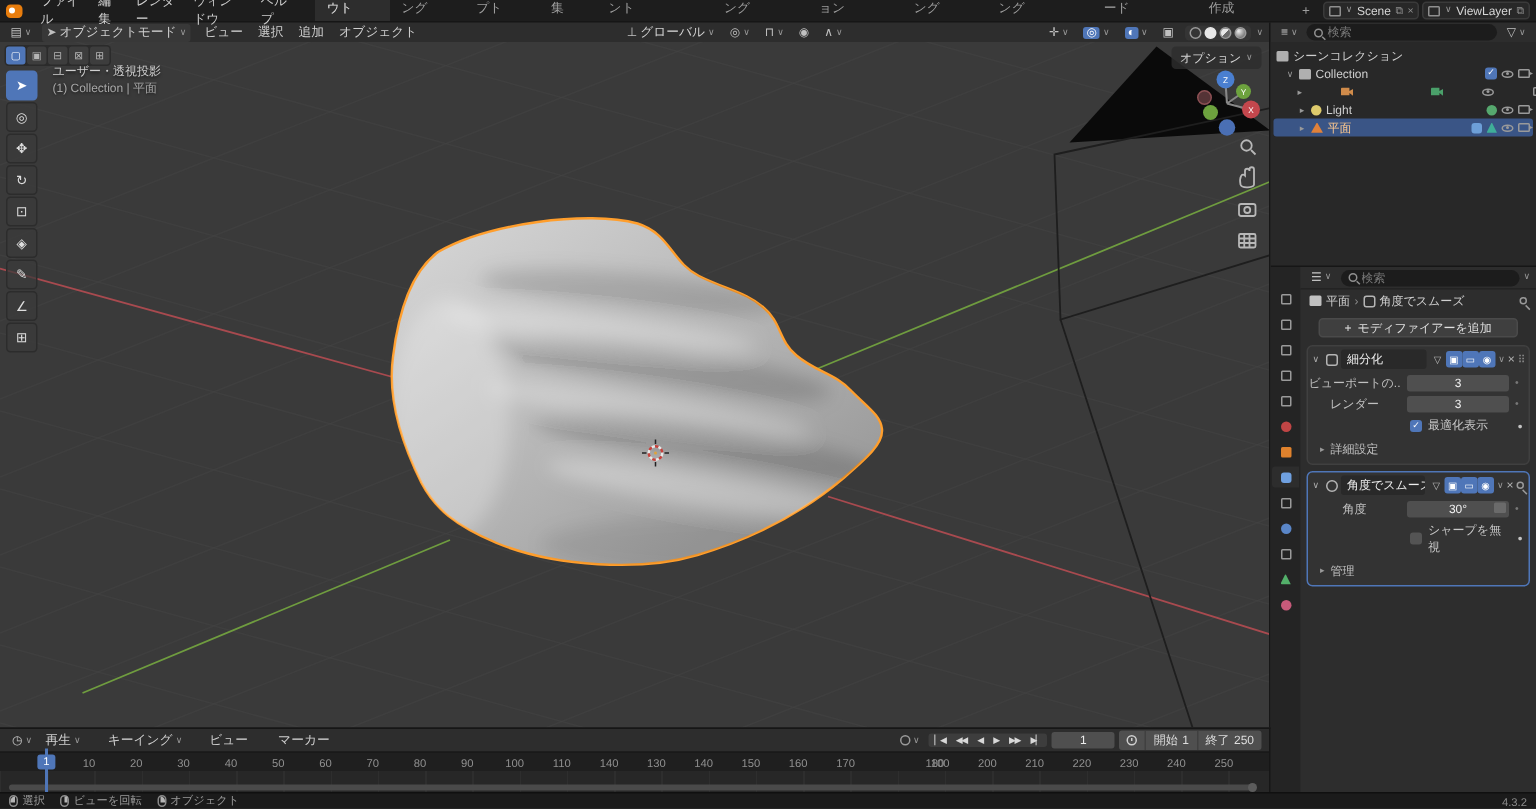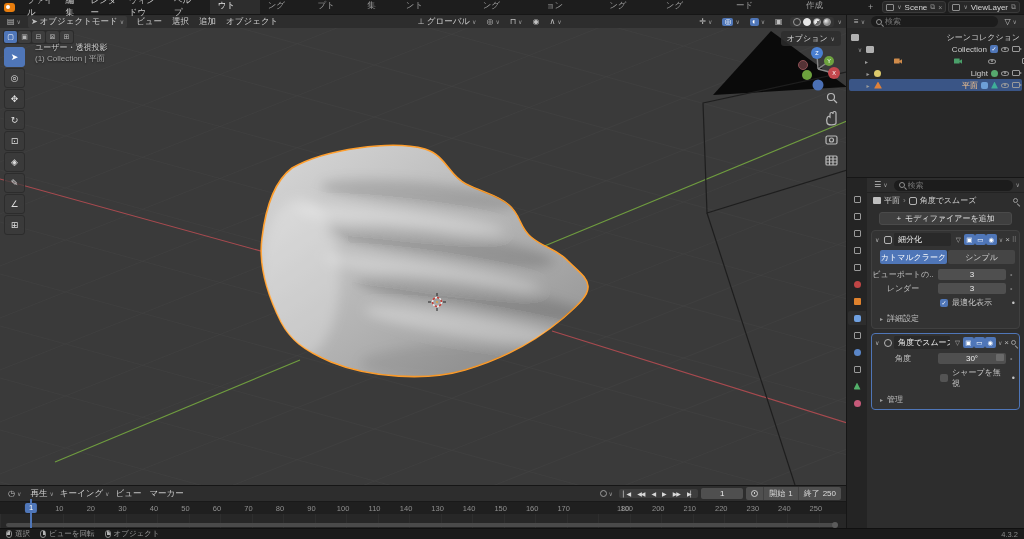--- a/index.html
+++ b/index.html
@@ -81,21 +81,21 @@
   .oic{width:8px;height:7px;flex:none;border:1px solid #b0b0b0;border-radius:1px;}
   .oic.collection{background:#b0b0b0;}
   .oic.camera{border:0;background:#d08b4a;clip-path:polygon(0 15%,70% 15%,70% 45%,100% 25%,100% 90%,70% 65%,70% 85%,0 85%);}
   .oic.light{border:0;background:#ddca6c;border-radius:50%;width:7px;height:7px;}
   .oic.mesh{border:0;background:#e0813a;clip-path:polygon(50% 0,100% 100%,0 100%);}
   .badge{width:8px;height:7px;border-radius:1px;flex:none;}
   .badge.camdata{background:#4aa06a;clip-path:polygon(0 15%,70% 15%,70% 45%,100% 25%,100% 90%,70% 65%,70% 85%,0 85%);}
   .badge.lightdata{background:#56a86e;border-radius:50%;width:7px;}
   .badge.wrench{background:#6d9fd8;border-radius:2px;width:7px;}
   .badge.nodes{background:#3fae98;clip-path:polygon(50% 0,100% 100%,0 100%);width:7px;}
-  .orow .name{flex:1;min-width:0;white-space:nowrap;overflow:hidden;text-align:right;}
+  .orow .name{flex:1;min-width:0;white-space:nowrap;overflow:hidden;}
   .orow[data-selected="true"] .name{color:#ffc98f;}
   .eye{width:8px;height:5px;border:1px solid #9a9a9a;border-radius:50%;position:relative;flex:none;}
   .eye:after{content:"";position:absolute;left:2.2px;top:0.8px;width:2px;height:2px;border-radius:50%;background:#9a9a9a;}
   .camico{width:8px;height:6px;border:1px solid #9a9a9a;border-radius:1px;position:relative;flex:none;}
   .camico:after{content:"";position:absolute;right:-2.5px;top:1px;border-left:2.5px solid #9a9a9a;border-top:1.5px solid transparent;border-bottom:1.5px solid transparent;}
   .chk{width:8px;height:8px;border-radius:2px;background:#4f76b8;color:#fff;font-size:6px;line-height:8px;text-align:center;flex:none;}
   
   .props{flex:1;display:flex;min-height:0;}
   .ptabs{width:20px;background:#242424;padding-top:14px;display:flex;flex-direction:column;gap:3px;align-items:center;}
   .ptab{width:18px;height:14px;display:flex;align-items:center;justify-content:center;border-radius:2px 0 0 2px;}
@@ -426,21 +426,21 @@
         <span class="caret" data-name="chevron-down-icon">∨</span>
       </div>
     </div>
 
     <div class="timeline" data-name="timeline-editor">
       <div class="tlh" data-name="timeline-header">
         <span class="hbtn" data-name="timeline-editor-type-button">
             <span class="hicon" data-name="clock-editor-icon">◷</span>
             <span class="caret" data-name="chevron-down-icon">∨</span>
           </span>
-        <div class="row" data-name="timeline-menus" style="gap:0;">
+        <div class="row" data-name="timeline-menus" style="gap:12px;">
             <span class="hbtn" data-name="timeline-menu-item">
               <span data-name="timeline-menu-label">再生</span>
               <span class="caret" data-name="chevron-down-icon">∨</span>
             </span>
             <span class="hbtn" data-name="timeline-menu-item">
               <span data-name="timeline-menu-label">キーイング</span>
               <span class="caret" data-name="chevron-down-icon">∨</span>
             </span>
             <span class="hbtn" data-name="timeline-menu-item">
               <span data-name="timeline-menu-label">ビュー</span>
@@ -631,24 +631,20 @@
               <span class="row" data-name="modifier-display-toggles">
                   <span class="tgl" data-name="show-on-cage">▽</span>
                   <span class="tgl" data-name="show-edit-mode" data-on="true">▣</span>
                   <span class="tgl" data-name="show-realtime" data-on="true">▭</span>
                   <span class="tgl" data-name="show-render" data-on="true">◉</span>
                 </span>
               <span class="caret" data-name="modifier-extras-icon">∨</span>
               <span class="xic" data-name="close-icon">×</span>
               <span class="handle" data-name="drag-handle-icon">⠿</span>
             </div>
-            <div class="segrow" data-name="subdivision-type-tabs">
-              <span class="segbtn" data-active="true" data-name="catmull-clark-tab">カトマルクラーク</span>
-              <span class="segbtn" data-name="simple-tab">シンプル</span>
-            </div>
             <div class="prow" data-name="levels-viewport-row">
               <span class="lbl" data-name="levels-viewport-label">ビューポートの..</span>
               <span class="val" data-name="levels-viewport-field">3</span>
               <span class="dot" data-name="animate-dot-icon">•</span>
             </div>
             <div class="prow" data-name="levels-render-row">
               <span class="lbl" data-name="levels-render-label">レンダー</span>
               <span class="val" data-name="levels-render-field">3</span>
               <span class="dot" data-name="animate-dot-icon">•</span>
             </div>

